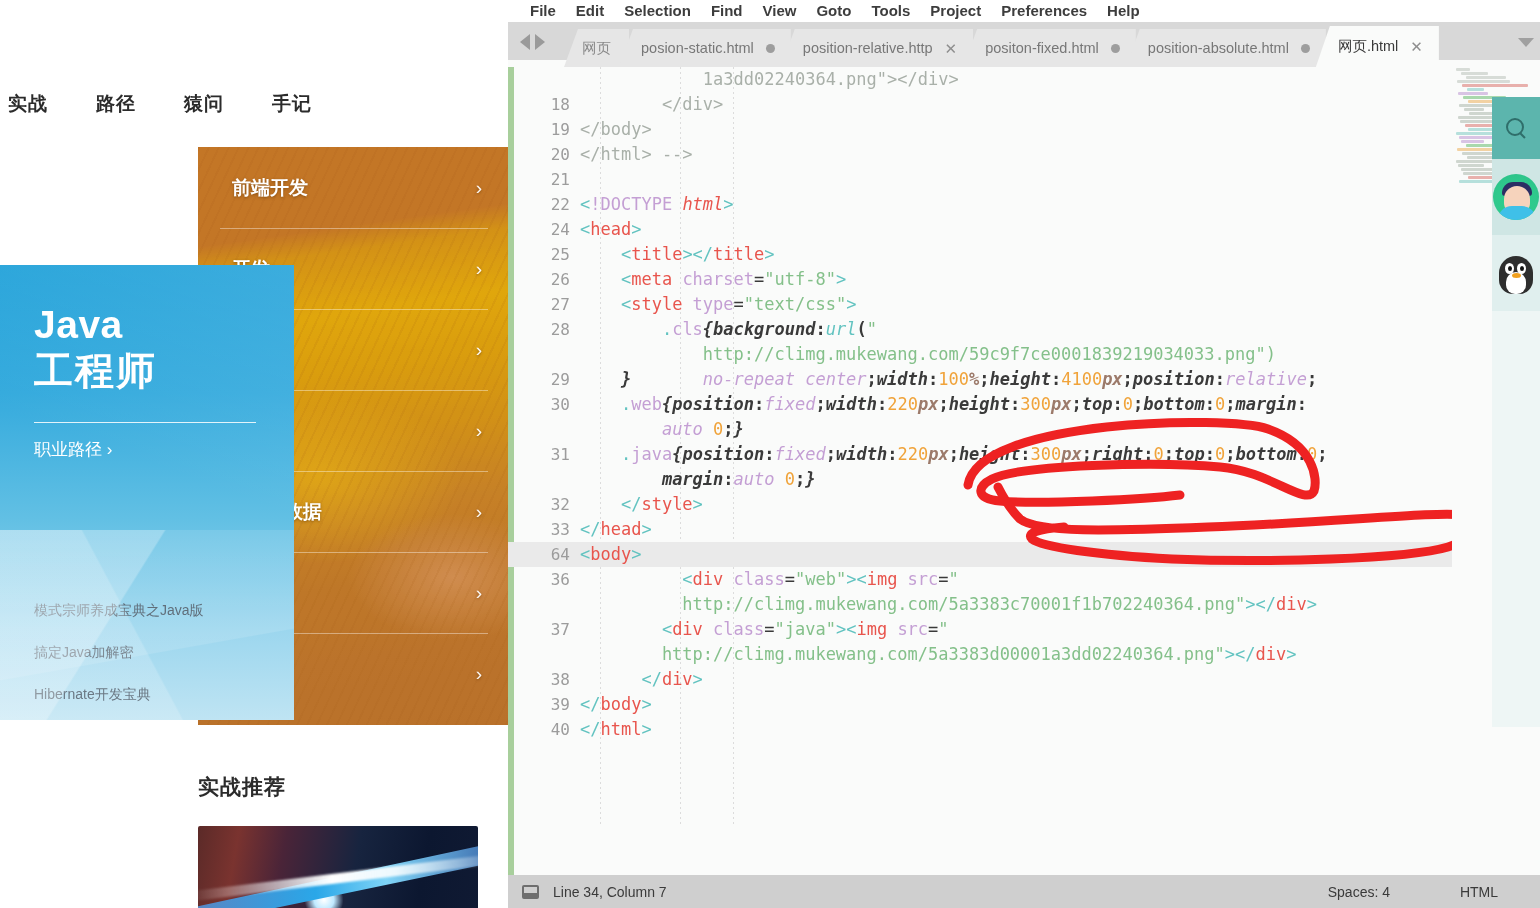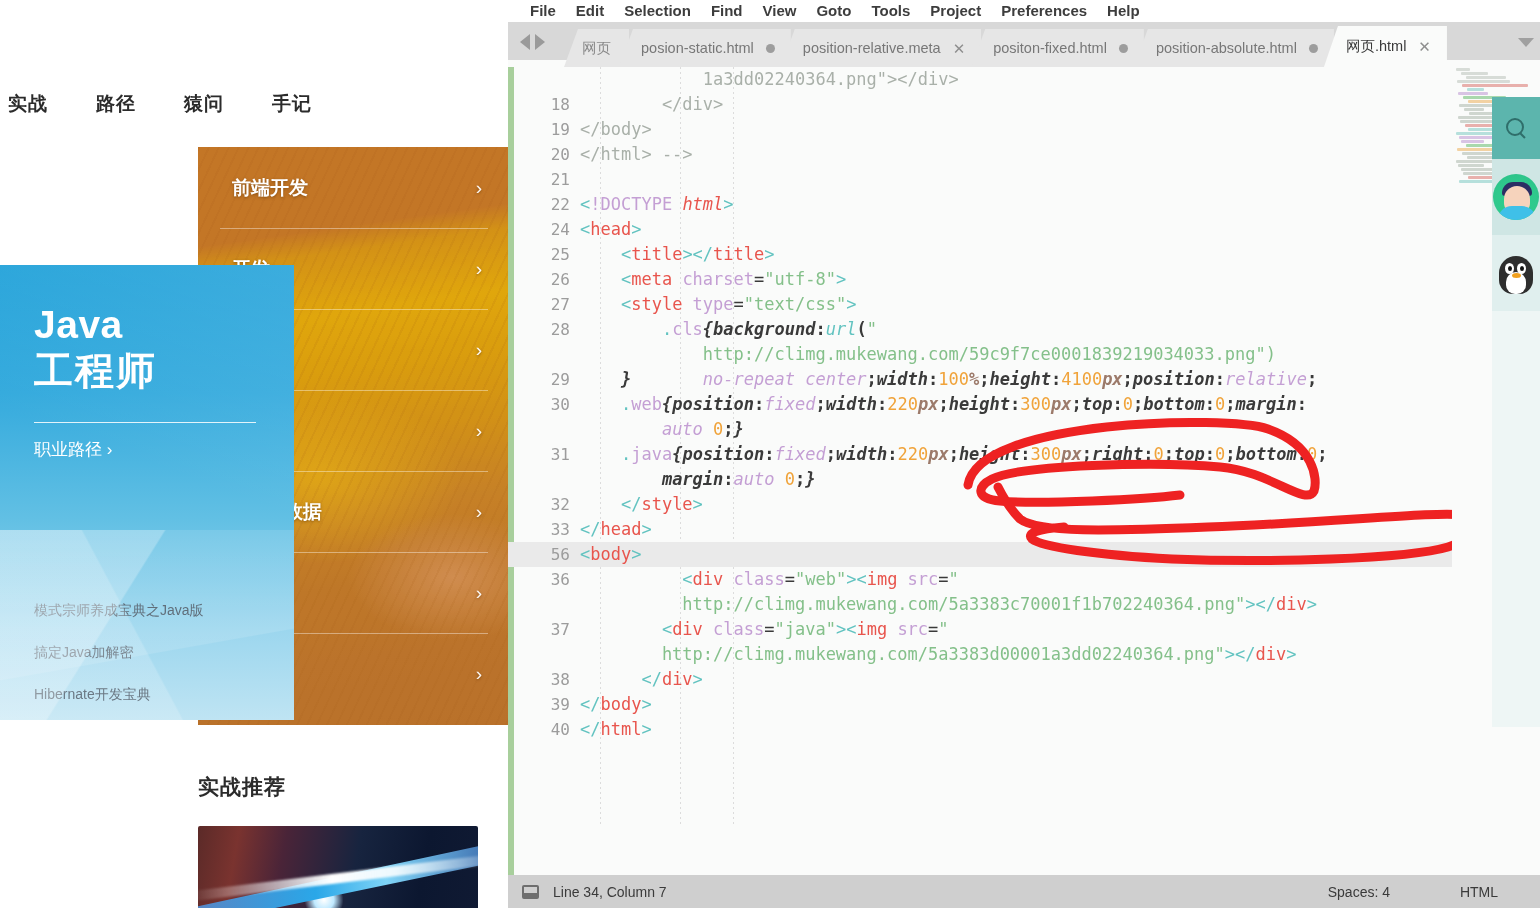--- a/index.html
+++ b/index.html
@@ -398,21 +398,21 @@
       </div>
       <div id="tabs">
         <div class="tab mini">
           <span class="tlabel">网页</span>
         </div>
         <div class="tab">
           <span class="tlabel">posion-static.html</span>
           <span class="tdot"></span>
         </div>
         <div class="tab">
-          <span class="tlabel">position-relative.meta</span>
+          <span class="tlabel">position-relative.http</span>
           <span class="tclose">✕</span>
         </div>
         <div class="tab">
           <span class="tlabel">positon-fixed.html</span>
           <span class="tdot"></span>
         </div>
         <div class="tab">
           <span class="tlabel">position-absolute.html</span>
           <span class="tdot"></span>
         </div>
@@ -440,21 +440,21 @@
           <div class="cl"><span class="ln">24</span><span class="code"><span class="c-ang">&lt;</span><span class="c-tag">head</span><span class="c-ang">&gt;</span></span></div>
           <div class="cl"><span class="ln">25</span><span class="code"><span class="c-ang">    &lt;</span><span class="c-tag">title</span><span class="c-ang">&gt;&lt;/</span><span class="c-tag">title</span><span class="c-ang">&gt;</span></span></div>
           <div class="cl"><span class="ln">26</span><span class="code"><span class="c-ang">    &lt;</span><span class="c-tag">meta </span><span class="c-attr">charset</span><span class="c-plain">=</span><span class="c-str">"utf-8"</span><span class="c-ang">&gt;</span></span></div>
           <div class="cl"><span class="ln">27</span><span class="code"><span class="c-ang">    &lt;</span><span class="c-tag">style </span><span class="c-attr">type</span><span class="c-plain">=</span><span class="c-str">"text/css"</span><span class="c-ang">&gt;</span></span></div>
           <div class="cl h2"><span class="ln">28</span><span class="code"><span class="c-plain">        </span><span class="c-dot">.</span><span class="c-sel">cls</span><span class="c-brace">{</span><span class="c-prop">background</span><span class="c-punc">:</span><span class="c-func">url</span><span class="c-punc">(</span><span class="c-str">"</span><br><span class="c-str">            http://climg.mukewang.com/59c9f7ce0001839219034033.png")</span><br><span class="c-plain">            </span><span class="c-val">no-repeat center</span><span class="c-punc">;</span><span class="c-prop">width</span><span class="c-punc">:</span><span class="c-num">100</span><span class="c-unit">%</span><span class="c-punc">;</span><span class="c-prop">height</span><span class="c-punc">:</span><span class="c-num">4100</span><span class="c-unit">px</span><span class="c-punc">;</span><span class="c-prop">position</span><span class="c-punc">:</span><span class="c-val">relative</span><span class="c-punc">;</span></span></div>
           <div class="cl"><span class="ln">29</span><span class="code"><span class="c-plain">    </span><span class="c-brace">}</span></span></div>
           <div class="cl h2"><span class="ln">30</span><span class="code"><span class="c-plain">    </span><span class="c-dot">.</span><span class="c-sel">web</span><span class="c-brace">{</span><span class="c-prop">position</span><span class="c-punc">:</span><span class="c-val">fixed</span><span class="c-punc">;</span><span class="c-prop">width</span><span class="c-punc">:</span><span class="c-num">220</span><span class="c-unit">px</span><span class="c-punc">;</span><span class="c-prop">height</span><span class="c-punc">:</span><span class="c-num">300</span><span class="c-unit">px</span><span class="c-punc">;</span><span class="c-prop">top</span><span class="c-punc">:</span><span class="c-num">0</span><span class="c-punc">;</span><span class="c-prop">bottom</span><span class="c-punc">:</span><span class="c-num">0</span><span class="c-punc">;</span><span class="c-prop">margin</span><span class="c-punc">:</span><br><span class="c-plain">        </span><span class="c-val">auto </span><span class="c-num">0</span><span class="c-punc">;</span><span class="c-brace">}</span></span></div>
           <div class="cl h2"><span class="ln">31</span><span class="code"><span class="c-plain">    </span><span class="c-dot">.</span><span class="c-sel">java</span><span class="c-brace">{</span><span class="c-prop">position</span><span class="c-punc">:</span><span class="c-val">fixed</span><span class="c-punc">;</span><span class="c-prop">width</span><span class="c-punc">:</span><span class="c-num">220</span><span class="c-unit">px</span><span class="c-punc">;</span><span class="c-prop">height</span><span class="c-punc">:</span><span class="c-num">300</span><span class="c-unit">px</span><span class="c-punc">;</span><span class="c-prop">right</span><span class="c-punc">:</span><span class="c-num">0</span><span class="c-punc">;</span><span class="c-prop">top</span><span class="c-punc">:</span><span class="c-num">0</span><span class="c-punc">;</span><span class="c-prop">bottom</span><span class="c-punc">:</span><span class="c-num">0</span><span class="c-punc">;</span><br><span class="c-plain">        </span><span class="c-prop">margin</span><span class="c-punc">:</span><span class="c-val">auto </span><span class="c-num">0</span><span class="c-punc">;</span><span class="c-brace">}</span></span></div>
           <div class="cl"><span class="ln">32</span><span class="code"><span class="c-ang">    &lt;/</span><span class="c-tag">style</span><span class="c-ang">&gt;</span></span></div>
           <div class="cl"><span class="ln">33</span><span class="code"><span class="c-ang">&lt;/</span><span class="c-tag">head</span><span class="c-ang">&gt;</span></span></div>
-          <div class="cl cur"><span class="ln">56</span><span class="code"><span class="c-ang">&lt;</span><span class="c-tag">body</span><span class="c-ang">&gt;</span></span></div>
+          <div class="cl cur"><span class="ln">64</span><span class="code"><span class="c-ang">&lt;</span><span class="c-tag">body</span><span class="c-ang">&gt;</span></span></div>
           <div class="cl h2"><span class="ln">36</span><span class="code"><span class="c-ang">          &lt;</span><span class="c-tag">div </span><span class="c-attr">class</span><span class="c-plain">=</span><span class="c-str">"web"</span><span class="c-ang">&gt;&lt;</span><span class="c-tag">img </span><span class="c-attr">src</span><span class="c-plain">=</span><span class="c-str">"</span><br><span class="c-str">          http://climg.mukewang.com/5a3383c70001f1b702240364.png"</span><span class="c-ang">&gt;&lt;/</span><span class="c-tag">div</span><span class="c-ang">&gt;</span></span></div>
           <div class="cl h2"><span class="ln">37</span><span class="code"><span class="c-ang">        &lt;</span><span class="c-tag">div </span><span class="c-attr">class</span><span class="c-plain">=</span><span class="c-str">"java"</span><span class="c-ang">&gt;&lt;</span><span class="c-tag">img </span><span class="c-attr">src</span><span class="c-plain">=</span><span class="c-str">"</span><br><span class="c-str">        http://climg.mukewang.com/5a3383d00001a3dd02240364.png"</span><span class="c-ang">&gt;&lt;/</span><span class="c-tag">div</span><span class="c-ang">&gt;</span></span></div>
           <div class="cl"><span class="ln">38</span><span class="code"><span class="c-ang">      &lt;/</span><span class="c-tag">div</span><span class="c-ang">&gt;</span></span></div>
           <div class="cl"><span class="ln">39</span><span class="code"><span class="c-ang">&lt;/</span><span class="c-tag">body</span><span class="c-ang">&gt;</span></span></div>
           <div class="cl"><span class="ln">40</span><span class="code"><span class="c-ang">&lt;/</span><span class="c-tag">html</span><span class="c-ang">&gt;</span></span></div>
         </div>
 
       <svg id="annot" viewBox="0 0 1032 808" preserveAspectRatio="none">
 
         <path fill="none" stroke="#ee2222" stroke-width="9" stroke-linecap="round" stroke-linejoin="round" d="M460,418 C470,352 720,348 760,362 C806,378 810,412 806,424

